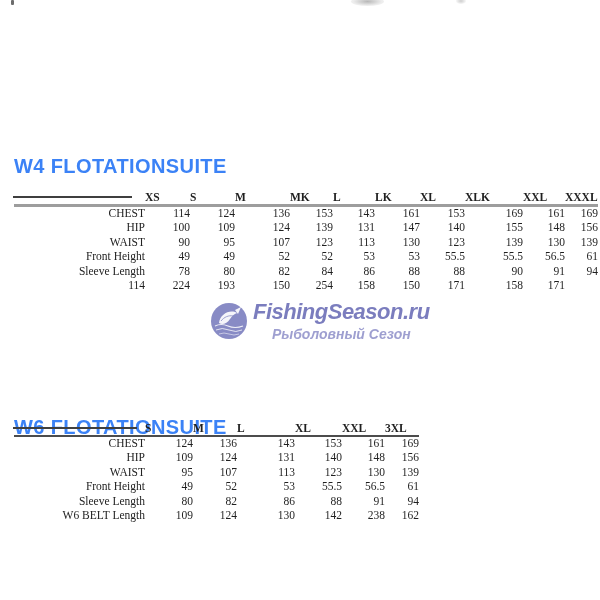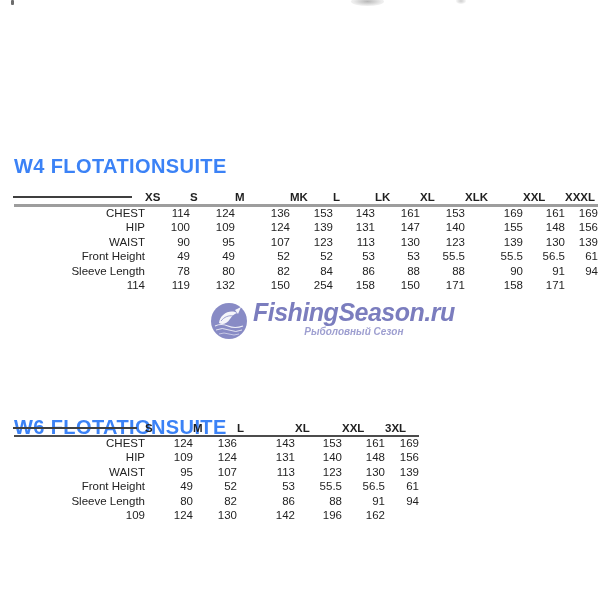--- a/index.html
+++ b/index.html
@@ -35,21 +35,21 @@
     color: #3b82f6;
   }
   #w4-title { top: 155px; }
   #w6-title { top: 416px; }
 
   
   .size-table { position: absolute; left: 14px; }
   #w4-table { top: 183px; width: 584px; }
   #w6-table { top: 414px; width: 405px; }
 
-  .trow { display: grid; align-items: baseline; }
+  .trow { display: grid; align-items: baseline; font-family: Liberation Serif, serif; }
   #w4-table .trow { grid-template-columns: 131px 45px 45px 55px 43px 42px 45px 45px 58px 42px 33px; }
   #w6-table .trow { grid-template-columns: 131px 48px 44px 58px 47px 43px 34px; }
 
   .thead { height: 21px; align-items: end; }
   #w4-table .thead { border-bottom: 3px solid #9d9d9d; }
   #w6-table .thead { border-bottom: 2px solid #4c4c4c; }
 
   .thcell {
     font-size: 12px;
     font-weight: bold;
@@ -76,29 +76,29 @@
   .watermark {
     position: absolute;
     left: 210px; top: 299px;
     display: flex;
     align-items: flex-start;
     opacity: 0.95;
   }
   .wm-logo { flex: 0 0 auto; margin-top: 3px; }
   .wm-text { margin-left: 5px; }
   .wm-brand {
-    font-size: 25px;
+    font-size: 22px;
     font-weight: bold;
     font-style: italic;
     letter-spacing: -0.5px;
     color: #7477bb;
     line-height: 26px;
   }
   .wm-tagline {
-    font-size: 10px;
+    font-size: 14px;
     font-style: italic;
     font-weight: bold;
     color: #999ace;
     text-align: center;
     margin-top: 1px;
   }
 </style>
 </head>
 <body>
 
@@ -183,22 +183,22 @@
         <div class="tcell">84</div>
         <div class="tcell">86</div>
         <div class="tcell">88</div>
         <div class="tcell">88</div>
         <div class="tcell">90</div>
         <div class="tcell">91</div>
         <div class="tcell">94</div>
       </div>
       <div class="trow tdata">
         <div class="tcell">114</div>
-        <div class="tcell">119</div>
-        <div class="tcell">132</div>
+        <div class="tcell">224</div>
+        <div class="tcell">193</div>
         <div class="tcell">150</div>
         <div class="tcell">254</div>
         <div class="tcell">158</div>
         <div class="tcell">150</div>
         <div class="tcell">171</div>
         <div class="tcell">158</div>
         <div class="tcell">171</div>
       </div>
     </div>
   <div id="w4-label-rule" class="label-rule"></div>
@@ -269,23 +269,24 @@
       <div class="trow tdata">
         <div class="tcell tlabel">Sleeve Length</div>
         <div class="tcell">80</div>
         <div class="tcell">82</div>
         <div class="tcell">86</div>
         <div class="tcell">88</div>
         <div class="tcell">91</div>
         <div class="tcell">94</div>
       </div>
       <div class="trow tdata">
+        <div class="tcell tlabel">W6 BELT Length</div>
         <div class="tcell">109</div>
         <div class="tcell">124</div>
         <div class="tcell">130</div>
         <div class="tcell">142</div>
-        <div class="tcell">196</div>
+        <div class="tcell">238</div>
         <div class="tcell">162</div>
       </div>
     </div>
   <div id="w6-label-rule" class="label-rule"></div>
 
 </div>
 
 </body></html>

